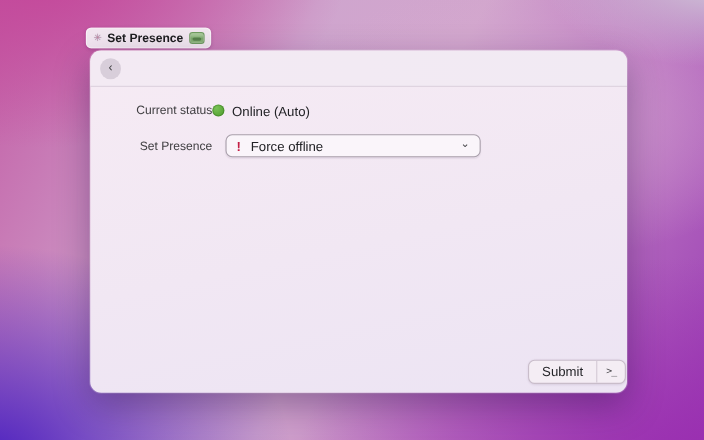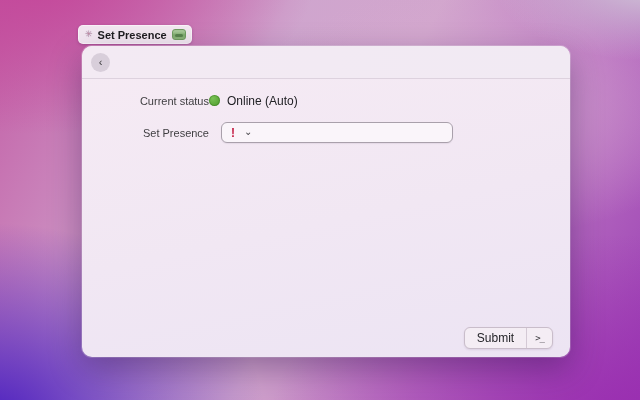--- a/index.html
+++ b/index.html
@@ -54,21 +54,21 @@
   .back-btn {
     position:absolute; left:9px; top:7px; width:19px; height:19px;
     border-radius:50%; border:none; background:#d8ceda;
     display:flex; align-items:center; justify-content:center;
     font-size:11px; line-height:1; color:#3a3a3c; cursor:pointer;
     font-family:"Liberation Sans", sans-serif;
   }
   .back-btn span { transform:translateY(-0.5px); }
 
   .win-body { padding:11px 0 0 0; }
-  .form-row { display:flex; align-items:center; margin-bottom:11px; min-height:21px;padding-left:16px; }
+  .form-row { display:flex; align-items:center; margin-bottom:11px; min-height:21px; }
   .form-label {
     width:111px; text-align:right; font-size:11px; color:#3f3e41;
     flex:0 0 111px;
   }
   .form-value { margin-left:0; display:flex; align-items:center; gap:7px; }
   .status-dot {
     width:11px; height:11px; border-radius:50%;
     background:radial-gradient(circle at 35% 30%, #79c155, var(--status-online, #58a536) 70%);
     box-shadow:inset 0 0 0 1px rgba(50,110,30,.4);
   }
@@ -80,21 +80,21 @@
     display:flex; align-items:center; padding:0 9px; cursor:pointer;
     box-shadow:0 1px 1px rgba(80,50,90,.08);
   }
   .dd-excl {
     color:var(--warning-red, #c41f45); font-weight:700; font-size:12px;
     margin-right:9px; line-height:1;
   }
   .dd-value { font-size:12px; color:#222226; flex:1; }
   .dd-chevron { font-size:10px; color:#47464a; line-height:1; transform:translateY(-1px); }
 
-  .win-footer { position:absolute; right:17px; bottom:8px; }
+  .win-footer { position:absolute; right:1px; bottom:8px; }
   .submit-group {
     display:flex; align-items:stretch; height:22px;
     background:#f4edf4; border:1px solid #c9bdca; border-radius:6px;
     overflow:hidden; box-shadow:0 1px 2px rgba(80,50,90,.12);
   }
   .submit-btn {
     border:none; background:transparent; padding:0 12px;
     font-size:12px; color:#242428; cursor:pointer;
     font-family:"Liberation Sans", sans-serif;
   }
@@ -130,20 +130,21 @@
         <div class="form-value">
           <span class="status-dot"></span>
           <span class="status-text">Online (Auto)</span>
         </div>
       </div>
 
       <div class="form-row">
         <div class="form-label">Set Presence</div>
         <div class="dropdown">
           <span class="dd-excl">!</span>
+          <span class="dd-value">Force offline</span>
           <span class="dd-chevron">⌄</span>
         </div>
       </div>
 
     </div>
 
     <div class="win-footer">
       <div class="submit-group">
         <button class="submit-btn">Submit</button>
         <button class="shortcut-btn">&gt;_</button>

